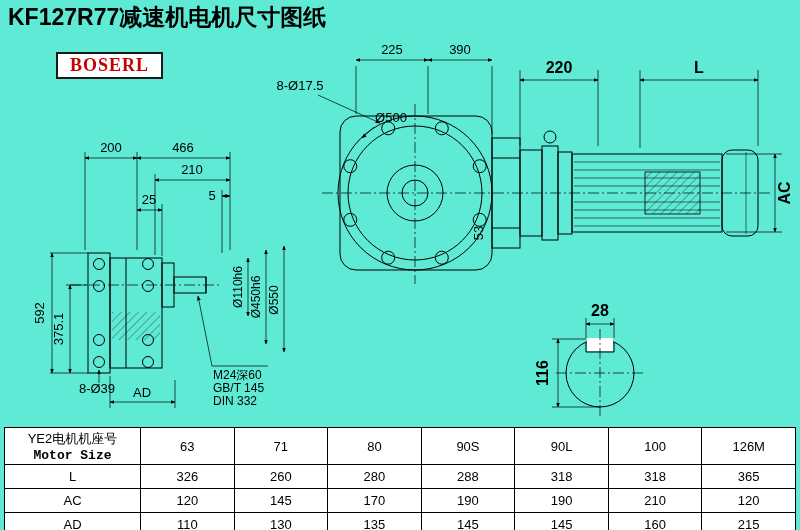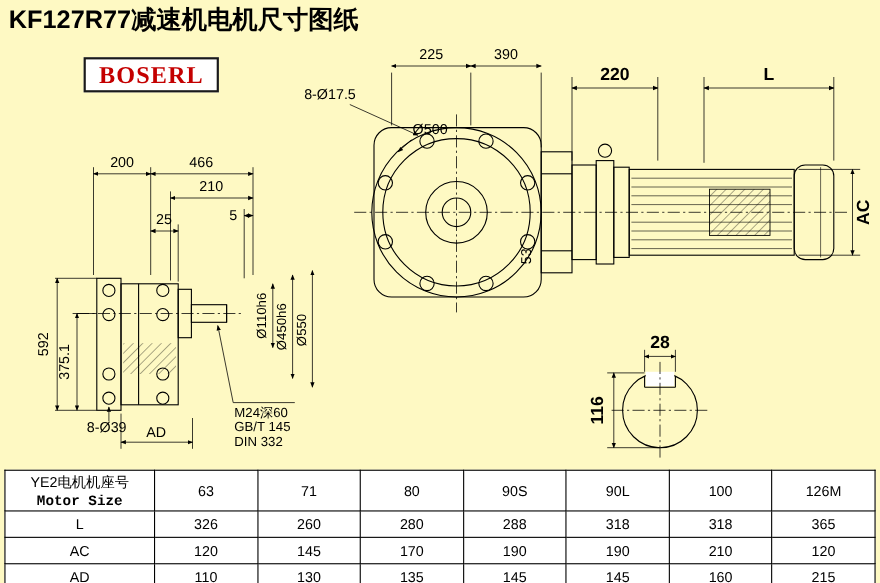--- a/index.html
+++ b/index.html
@@ -1,22 +1,22 @@
 <!DOCTYPE html>
 <html><head>
 <meta charset="utf-8">
 <style>
   html,body{margin:0;padding:0;background:#fff;}
-  .page{position:relative;width:800px;height:530px;background:#fef9c3;overflow:hidden;
+  .page{position:relative;width:800px;height:530px;background:#5eead4;overflow:hidden;
         font-family:"Liberation Sans",sans-serif;color:#000;}
   .title{position:absolute;left:8px;top:2px;margin:0;font-size:23px;font-weight:bold;
          font-family:"Liberation Sans",sans-serif;}
   .brand{position:absolute;left:56px;top:52px;border:2px solid #1a1a1a;color:#c40000;
          padding:1px 12px;font-family:"Liberation Serif",serif;font-weight:bold;
-         font-size:22px;letter-spacing:1px;background:#fff;margin-left:20px;}
+         font-size:18px;letter-spacing:1px;background:#fff;}
   svg{position:absolute;left:0;top:0;}
   svg .ln{stroke:#000;fill:none;stroke-width:1;}
   svg .thin{stroke:#000;fill:none;stroke-width:0.55;}
   svg .ext{stroke:#000;fill:none;stroke-width:0.7;}
   svg .cl{stroke:#000;fill:none;stroke-width:0.7;stroke-dasharray:11 3 2 3;}
   svg text{font-family:"Liberation Sans",sans-serif;font-size:13px;fill:#000;stroke:none;}
   svg text.big{font-size:16px;font-weight:bold;}
   svg text.sm{font-size:12px;}
   table.spec{position:absolute;left:4px;top:427px;width:792px;border-collapse:collapse;
              table-layout:fixed;font-size:13px;background:#fff;}

